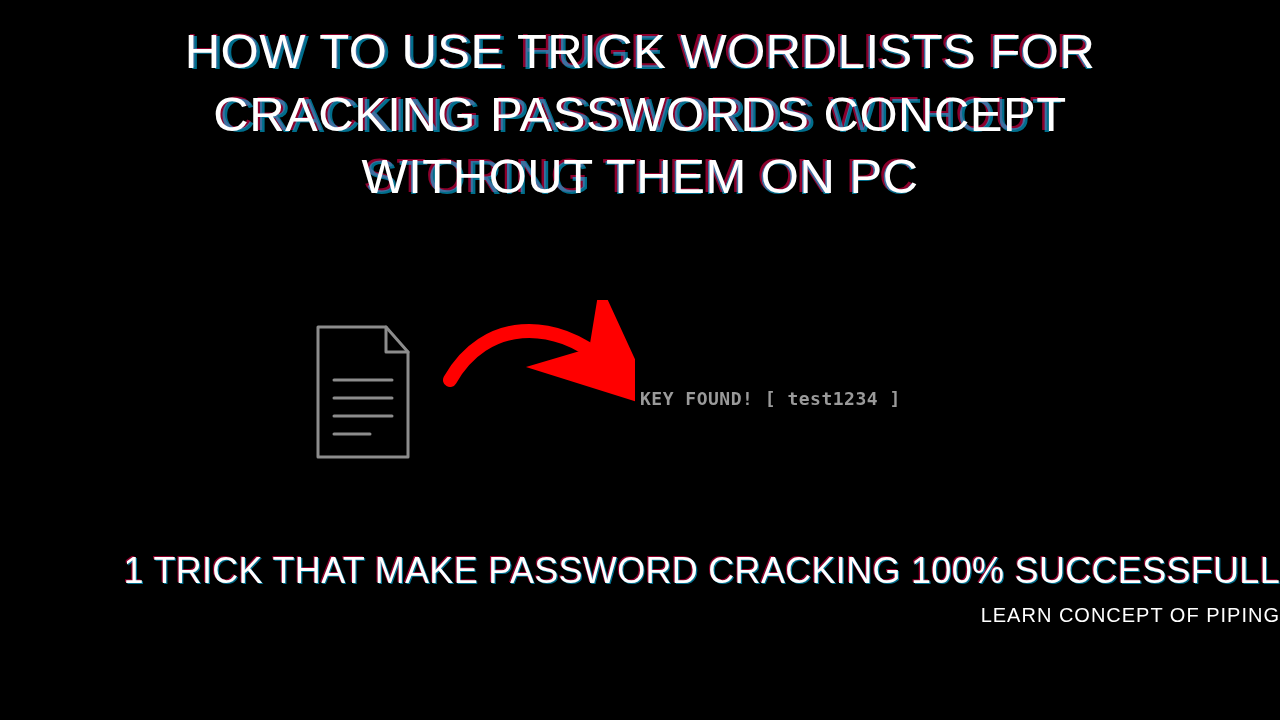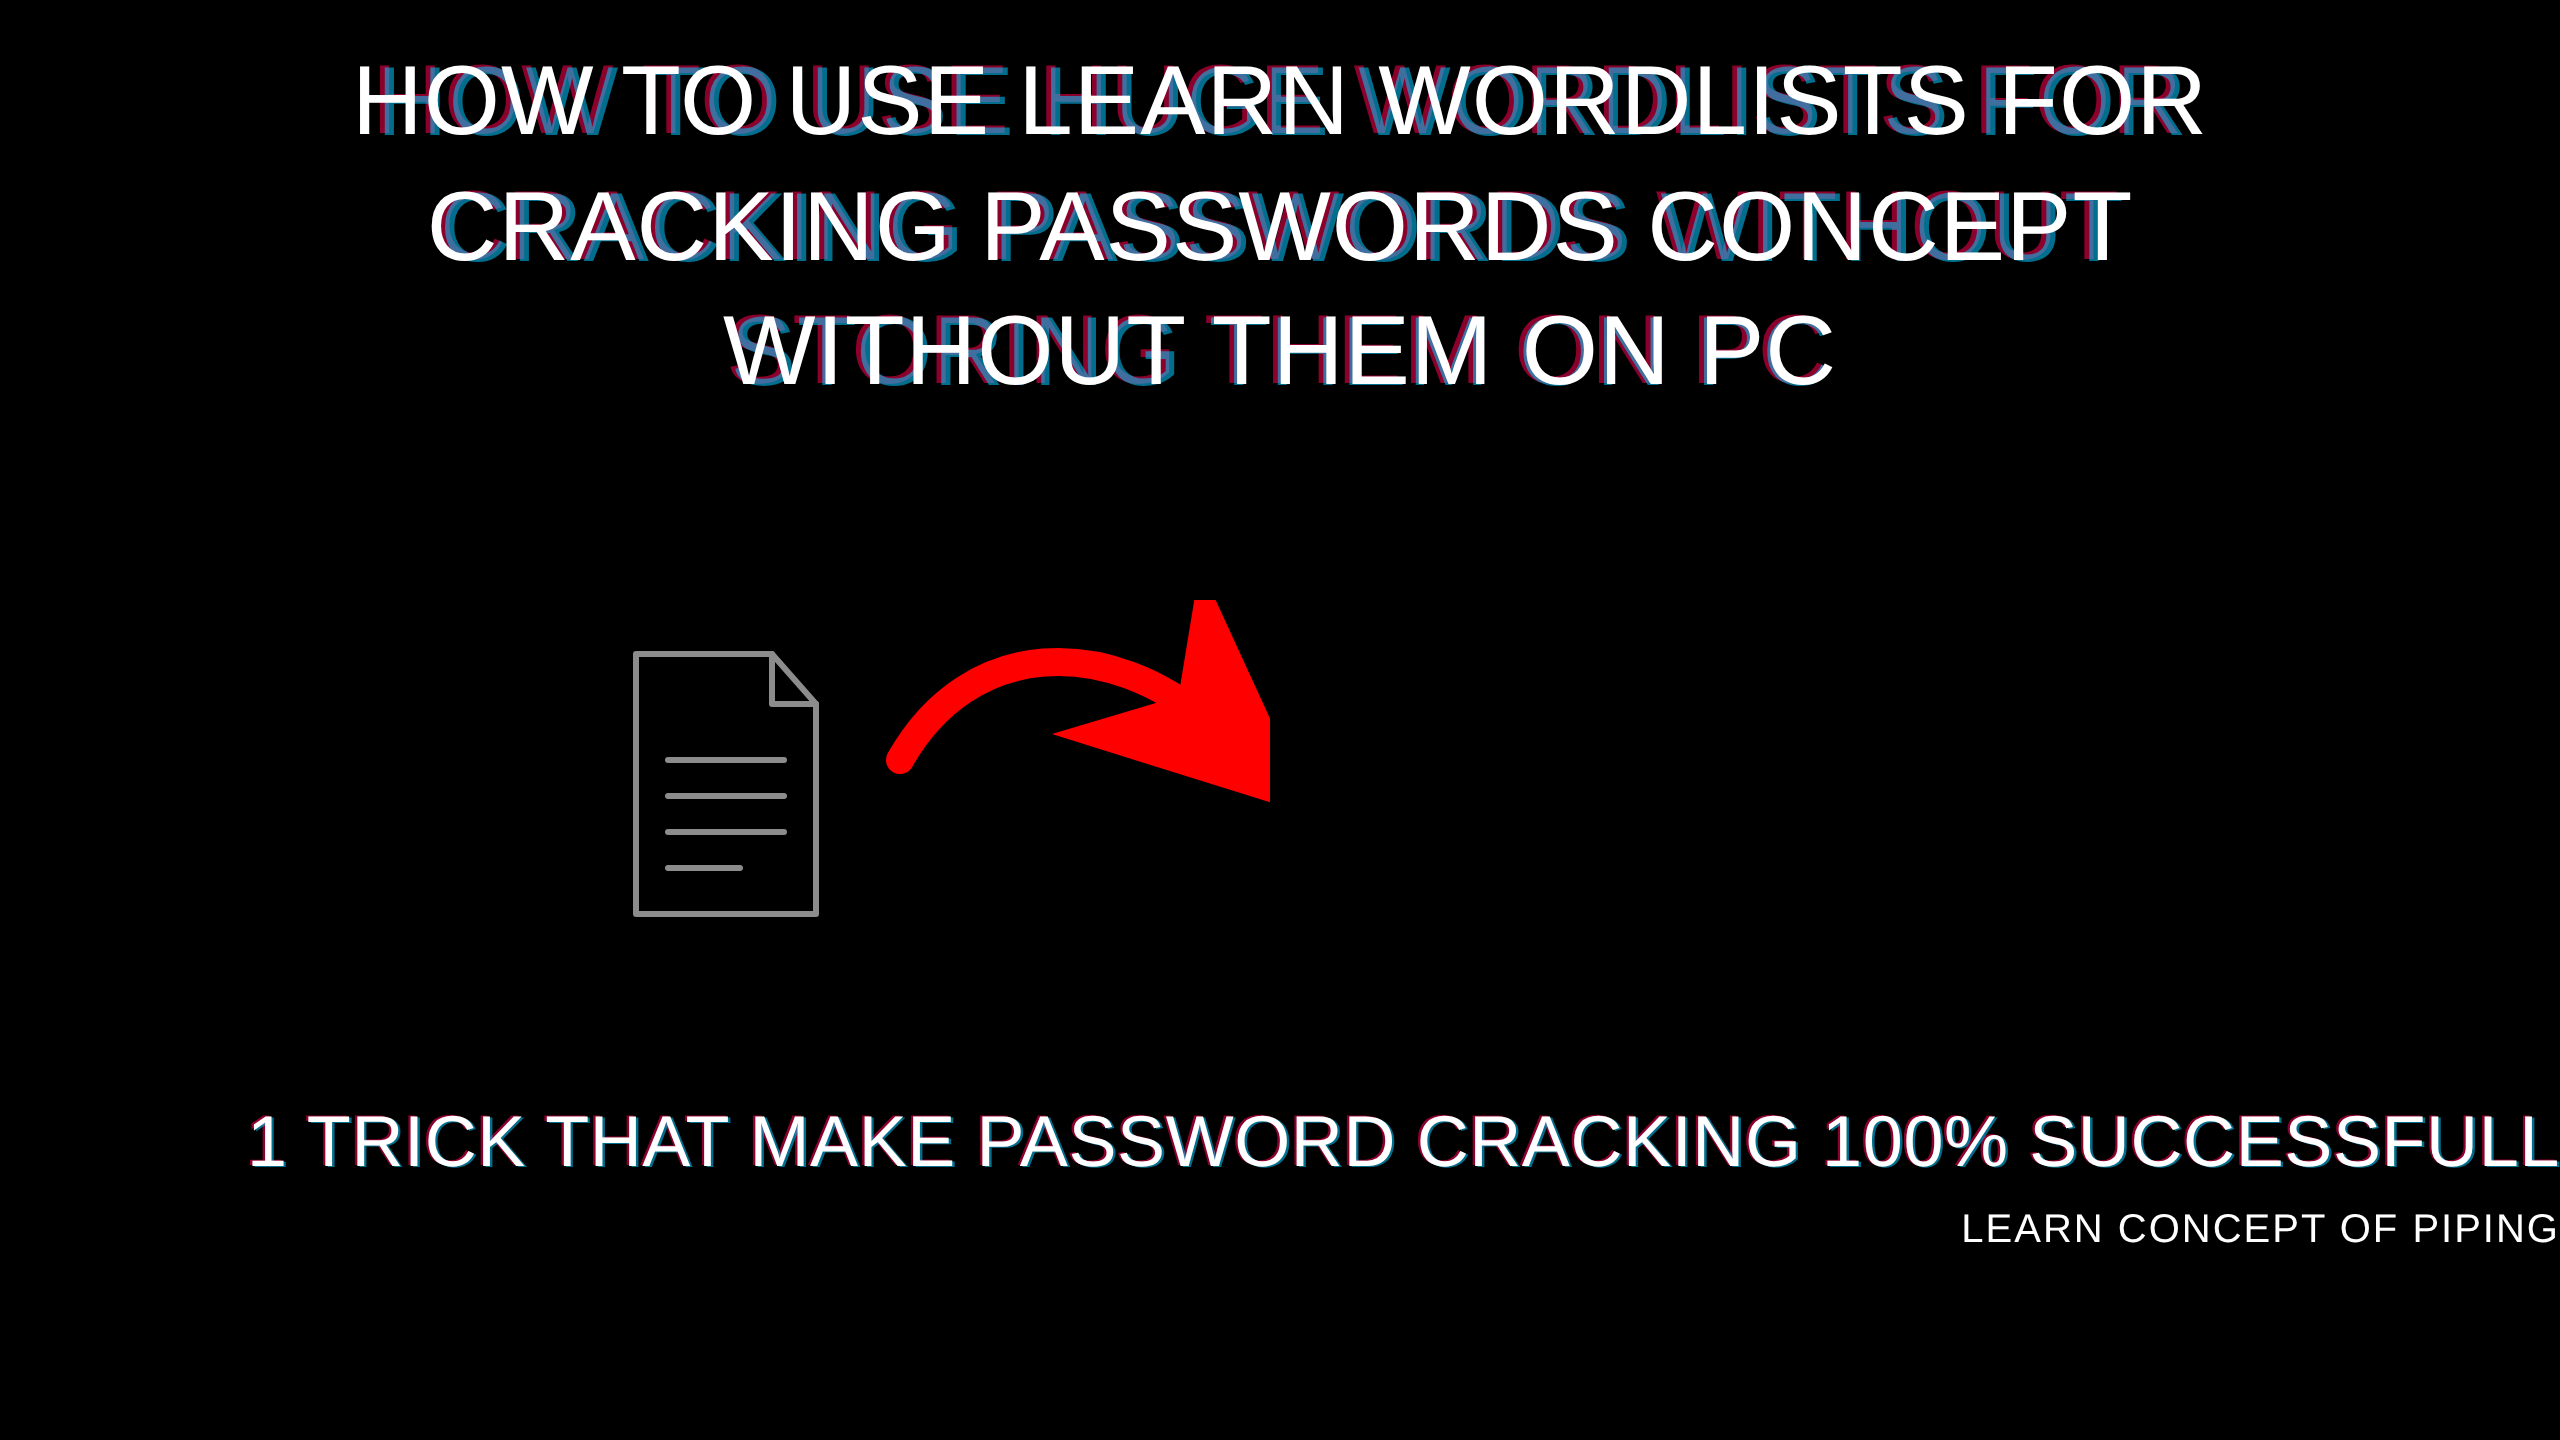--- a/index.html
+++ b/index.html
@@ -92,21 +92,21 @@
     font-size: 20px;
     font-weight: 300;
     letter-spacing: 1px;
     color: #fff;
   }
 </style>
 </head>
 <body>
 
 <div class="title-block">
-  <div class="title-line chroma" data-text="HOW TO USE HUGE WORDLISTS FOR">HOW TO USE LEARN WORDLISTS FOR</div><br>
+  <div class="title-line chroma" data-text="HOW TO USE HUGE WORDLISTS FOR">HOW TO USE TRICK WORDLISTS FOR</div><br>
   <div class="title-line chroma" data-text="CRACKING PASSWORDS WITHOUT">CRACKING PASSWORDS CONCEPT</div><br>
   <div class="title-line chroma" data-text="STORING THEM ON PC">WITHOUT THEM ON PC</div>
 </div>
 
 <div class="graphic">
 
   <div class="file-icon">
     <svg width="110" height="145" viewBox="0 0 110 145">
       <g fill="none" stroke="#8c8c8c" stroke-width="3" stroke-linejoin="round" stroke-linecap="round">
         <path d="M10 5 H78 L100 30 V135 H10 Z"></path>
@@ -123,19 +123,20 @@
     <svg width="200" height="120" viewBox="0 0 200 120">
       <defs>
         <marker id="ah" markerWidth="10" markerHeight="10" refX="4" refY="4" orient="auto">
           <path d="M0,0 L9,4 L0,8 L2.5,4 Z" fill="#ff0000"></path>
         </marker>
       </defs>
       <path d="M15 80 C 50 18, 120 18, 170 62" stroke="#ff0000" stroke-width="14" fill="none" marker-end="url(#ah)" stroke-linecap="round"></path>
     </svg>
   </div>
 
+  <div class="terminal-text">KEY FOUND! [ test1234 ]</div>
 </div>
 
 <div class="subtitle">
   <span class="chroma" data-text="1 TRICK THAT MAKE PASSWORD CRACKING 100%  SUCCESSFULL">1 TRICK THAT MAKE PASSWORD CRACKING 100%  SUCCESSFULL</span>
 </div>
 
 <div class="footer">LEARN CONCEPT OF PIPING</div>
 
 </body></html>

